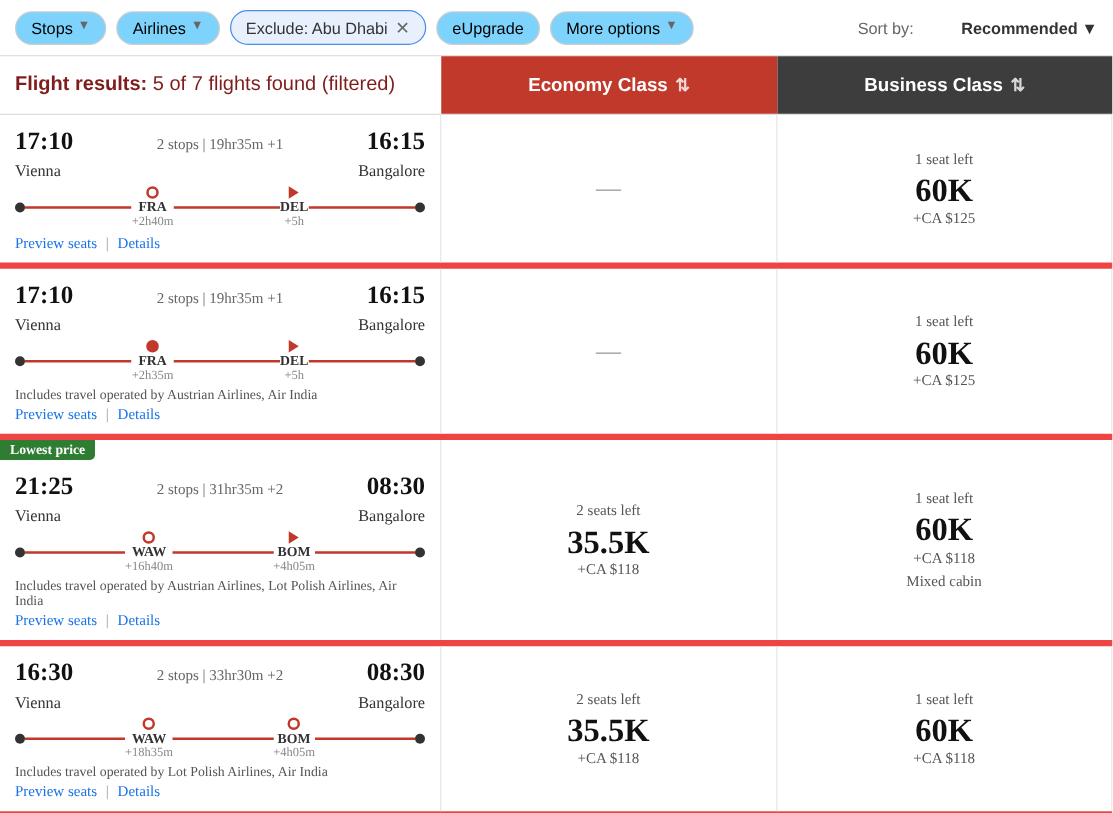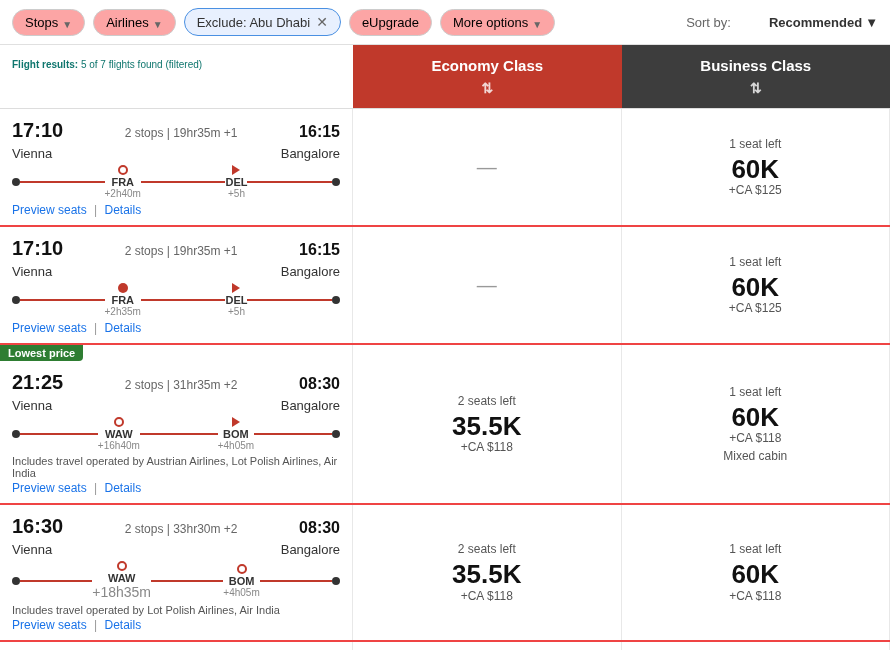--- a/index.html
+++ b/index.html
@@ -4,64 +4,64 @@
   <style>
     * { box-sizing: border-box; margin: 0; padding: 0; }
     body { font-family: Arial, sans-serif; font-size: 13px; background: #fff; color: #333; width: 890px; overflow-x: hidden; }
 
     
     .filter-bar {
       display: flex; align-items: center; padding: 8px 12px; gap: 8px;
       border-bottom: 1px solid #e0e0e0; background: #fff;
     }
     .filter-btn {
-      border: 1px solid #ccc; background: #fca5a5; border-radius: 20px;
-      padding: 5px 12px; font-size: 13px; cursor: pointer; display: flex; align-items: flex-end; gap: 4px;
+      border: 1px solid #ccc; background: #7dd3fc; border-radius: 20px;
+      padding: 5px 12px; font-size: 13px; cursor: pointer; display: flex; align-items: flex-start; gap: 4px;
     }
     .filter-btn .arrow { font-size: 10px; color: #666; }
     .exclude-btn {
       border: 1px solid #4a90e2; background: #e8f0fe; border-radius: 20px;
       padding: 5px 12px; font-size: 13px; cursor: pointer; display: flex; align-items: center; gap: 6px; color: #333;
     }
     .exclude-btn .close { color: #666; font-size: 14px; cursor: pointer; }
     .sort-area { margin-left: auto; display: flex; align-items: center; gap: 6px; font-size: 13px; }
     .sort-label { color: #666; }
     .sort-value { font-weight: bold; cursor: pointer; display: flex; align-items: center; gap: 3px; padding-left: 32px; }
 
     
     .results-header {
       display: grid; grid-template-columns: 353px 1fr 1fr;
       border-bottom: 1px solid #ddd;
     }
     .results-title {
-      padding: 14px 12px; font-size: 10px; color: #0f766e; display: flex; align-items: flex-start;
+      padding: 14px 12px; font-size: 16px; color: #7f1d1d; display: flex; align-items: flex-end;
     }
     .results-title strong { font-weight: bold; }
     .col-header {
       display: flex; align-items: center; justify-content: center; gap: 6px;
-      padding: 12px; font-size: 15px; font-weight: bold; color: #fff; cursor: pointer; flex-direction: column;
+      padding: 12px; font-size: 15px; font-weight: bold; color: #fff; cursor: pointer;
     }
     .col-header.economy { background: #c0392b; }
     .col-header.business { background: #3d3d3d; }
     .col-header .sort-icon { font-size: 14px; opacity: 0.8; }
 
     
     .flight-row {
       display: grid; grid-template-columns: 353px 1fr 1fr;
-      border-bottom: 2px solid #ef4444; position: relative;
+      border-bottom: 5px solid #ef4444; position: relative; font-family: Liberation Serif, serif;
     }
     .flight-info {
       padding: 10px 12px 8px 12px; border-right: 1px solid #e8e8e8;
     }
     .flight-times {
       display: flex; align-items: baseline; justify-content: space-between; margin-bottom: 4px;
     }
     .depart-time { font-size: 20px; font-weight: bold; color: #111; }
     .stops-info { font-size: 12px; color: #666; text-align: center; }
-    .arrive-time { font-size: 16px; font-weight: bold; color: #111; }
+    .arrive-time { font-size: 20px; font-weight: bold; color: #111; }
     .origin { font-size: 13px; color: #333; }
     .destination { font-size: 13px; color: #333; text-align: right; }
     .od-row { display: flex; justify-content: space-between; margin-bottom: 2px; }
     .operated-by { font-size: 11px; color: #555; margin-top: 4px; }
     .preview-links { font-size: 12px; margin-top: 2px; }
     .preview-links a { color: #1a73e8; text-decoration: none; cursor: pointer; }
     .preview-links span { color: #999; margin: 0 4px; }
 
     
     .price-cell {
@@ -202,20 +202,21 @@
           </div>
           <div style="height:2px;flex:1;background:#c0392b;"></div>
           <div style="display:flex;flex-direction:column;align-items:center;">
             <div style="width:10px;height:10px;width:0;height:0;border-top:5px solid transparent;border-bottom:5px solid transparent;border-left:8px solid #c0392b;background:none;border-radius:0;"></div>
             <span style="font-size:11px;font-weight:600;color:#333;white-space:nowrap;margin-top:1px;">DEL</span>
             <span style="font-size:10px;color:#888;white-space:nowrap;">+5h</span>
           </div>
           <div style="height:2px;flex:1;background:#c0392b;"></div>
           <div style="width:8px;height:8px;border-radius:50%;background:#333;flex-shrink:0;"></div>
         </div>
+        <div class="operated-by">Includes travel operated by Austrian Airlines, Air India</div>
         <div class="preview-links">
           <a>Preview seats</a>
           <span> | </span>
           <a>Details</a>
         </div>
       </div>
     </div>
     <div class="price-cell">
       <span class="dash">—</span>
     </div>
@@ -290,21 +291,21 @@
         <div class="od-row">
           <span class="origin">Vienna</span>
           <span class="destination">Bangalore</span>
         </div>
         <div style="display:flex;align-items:center;gap:0;margin:4px 0;">
           <div style="width:8px;height:8px;border-radius:50%;background:#333;flex-shrink:0;"></div>
           <div style="height:2px;flex:1;background:#c0392b;"></div>
           <div style="display:flex;flex-direction:column;align-items:center;">
             <div style="width:10px;height:10px;border:2px solid #c0392b;background:#fff;border-radius:50%;"></div>
             <span style="font-size:11px;font-weight:600;color:#333;white-space:nowrap;margin-top:1px;">WAW</span>
-            <span style="font-size:14px;color:#888;white-space:nowrap;">+18h35m</span>
+            <span style="font-size:10px;color:#888;white-space:nowrap;">+18h35m</span>
           </div>
           <div style="height:2px;flex:1;background:#c0392b;"></div>
           <div style="display:flex;flex-direction:column;align-items:center;">
             <div style="width:10px;height:10px;border:2px solid #c0392b;background:#fff;border-radius:50%;"></div>
             <span style="font-size:11px;font-weight:600;color:#333;white-space:nowrap;margin-top:1px;">BOM</span>
             <span style="font-size:10px;color:#888;white-space:nowrap;">+4h05m</span>
           </div>
           <div style="height:2px;flex:1;background:#c0392b;"></div>
           <div style="width:8px;height:8px;border-radius:50%;background:#333;flex-shrink:0;"></div>
         </div>

